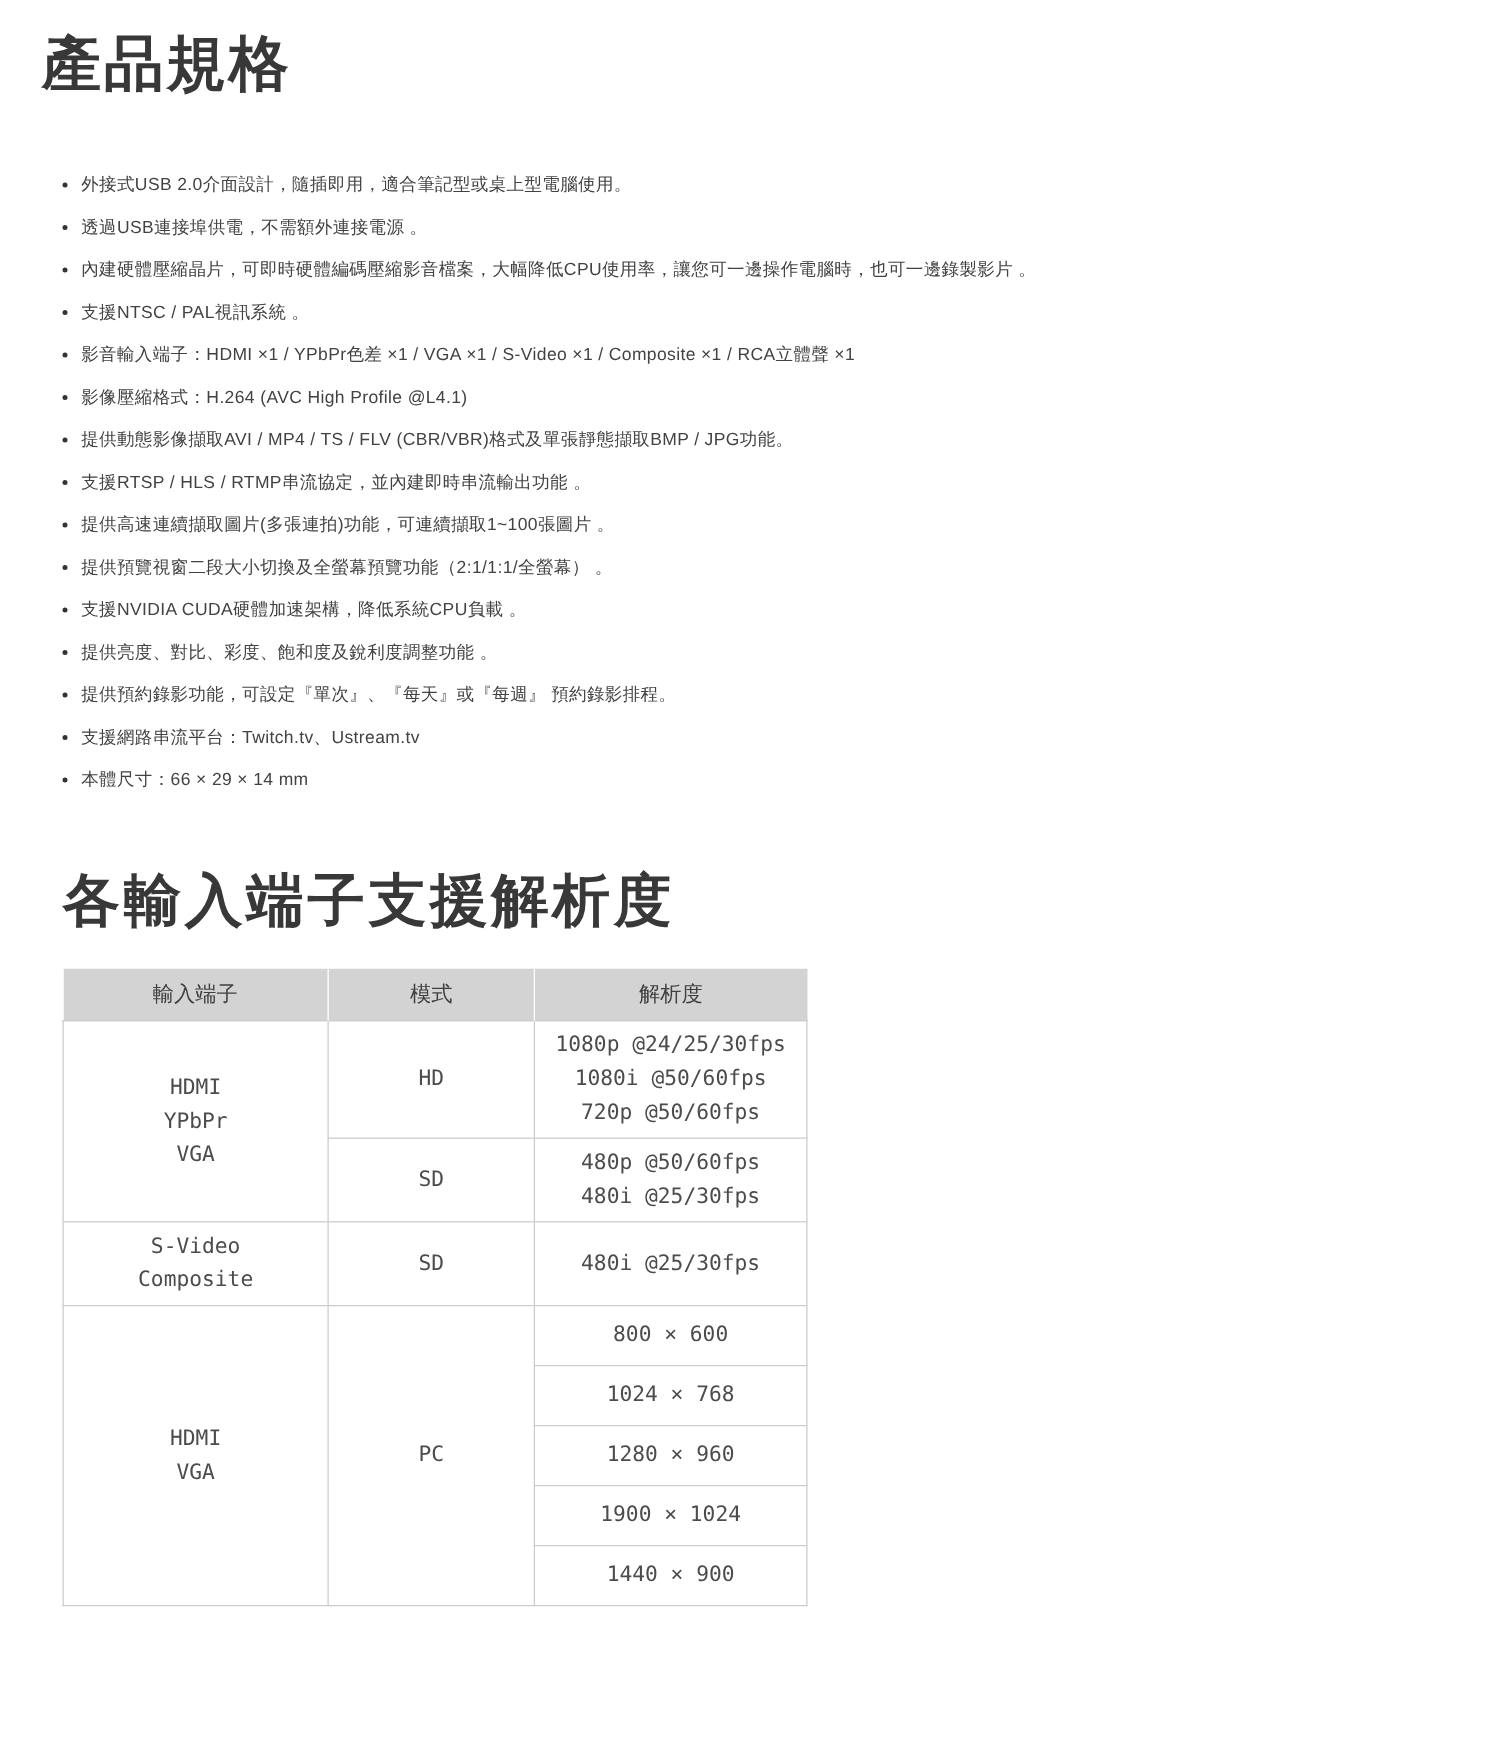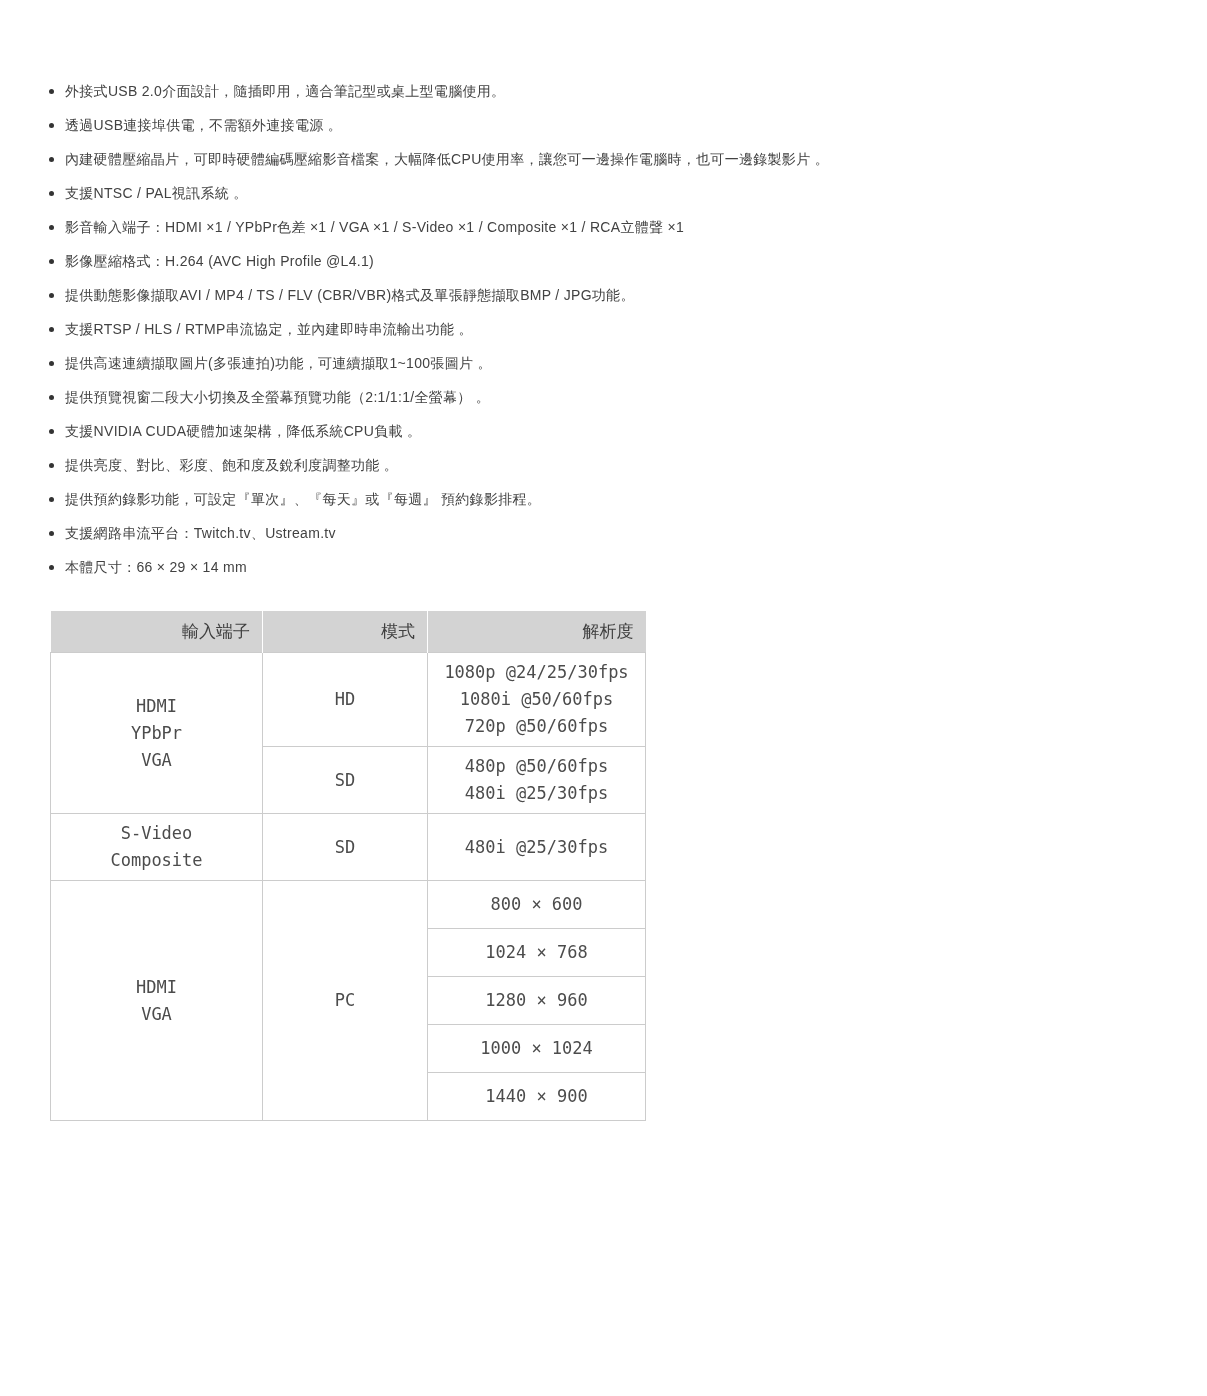--- a/index.html
+++ b/index.html
@@ -52,21 +52,21 @@
     width: 595px;
     border-collapse: collapse;
     table-layout: fixed;
     font-family: "DejaVu Sans Mono", monospace;
     font-size: 17px;
     color: #4c4c4c;
   }
   table.res-table th {
     background: #d3d3d3;
     font-weight: 400;
-    text-align: right;
+    text-align: center;
     padding: 9px 12px;
     color: #3f3f3f;
     border: none;
   }
   table.res-table th + th { border-left: 1px solid #ffffff; }
   table.res-table td {
     border: 1px solid #cccccc;
     padding: 6px 12px;
     vertical-align: middle;
     line-height: 27px;
@@ -86,39 +86,41 @@
     letter-spacing: 1px;
     color: #e32222;
   }
   p.footnote + p.footnote { margin-top: 22px; }
 </style>
 </head>
 <body>
 
 <div class="page">
 
+  <h1 class="page-title">產品規格</h1>
 
   <ul class="spec-list">
     <li>外接式USB 2.0介面設計，隨插即用，適合筆記型或桌上型電腦使用。</li>
     <li>透過USB連接埠供電，不需額外連接電源 。</li>
     <li>內建硬體壓縮晶片，可即時硬體編碼壓縮影音檔案，大幅降低CPU使用率，讓您可一邊操作電腦時，也可一邊錄製影片 。</li>
     <li>支援NTSC / PAL視訊系統 。</li>
     <li>影音輸入端子：HDMI ×1 / YPbPr色差 ×1 / VGA ×1 / S-Video ×1 / Composite ×1 / RCA立體聲 ×1</li>
     <li>影像壓縮格式：H.264 (AVC High Profile @L4.1)</li>
     <li>提供動態影像擷取AVI / MP4 / TS / FLV (CBR/VBR)格式及單張靜態擷取BMP / JPG功能。</li>
     <li>支援RTSP / HLS / RTMP串流協定，並內建即時串流輸出功能 。</li>
     <li>提供高速連續擷取圖片(多張連拍)功能，可連續擷取1~100張圖片 。</li>
     <li>提供預覽視窗二段大小切換及全螢幕預覽功能（2:1/1:1/全螢幕） 。</li>
     <li>支援NVIDIA CUDA硬體加速架構，降低系統CPU負載 。</li>
     <li>提供亮度、對比、彩度、飽和度及銳利度調整功能 。</li>
     <li>提供預約錄影功能，可設定『單次』、『每天』或『每週』 預約錄影排程。</li>
     <li>支援網路串流平台：Twitch.tv、Ustream.tv</li>
     <li>本體尺寸：66 × 29 × 14 mm</li>
   </ul>
 
+  <h2 class="section-title">各輸入端子支援解析度</h2>
 
   <table class="res-table">
     <colgroup>
       <col style="width:212px">
       <col style="width:165px">
       <col style="width:218px">
     </colgroup>
     <thead>
       <tr>
         <th>輸入端子</th>
@@ -153,21 +155,21 @@
         <td rowspan="5">PC</td>
         <td>800 × 600</td>
       </tr>
       <tr class="r-pc">
         <td>1024 × 768</td>
       </tr>
       <tr class="r-pc">
         <td>1280 × 960</td>
       </tr>
       <tr class="r-pc">
-        <td>1000 × 1024</td>
+        <td>1900 × 1024</td>
       </tr>
       <tr class="r-pc">
         <td>1440 × 900</td>
       </tr>
     </tbody>
   </table>
 
 
 </div>
 

